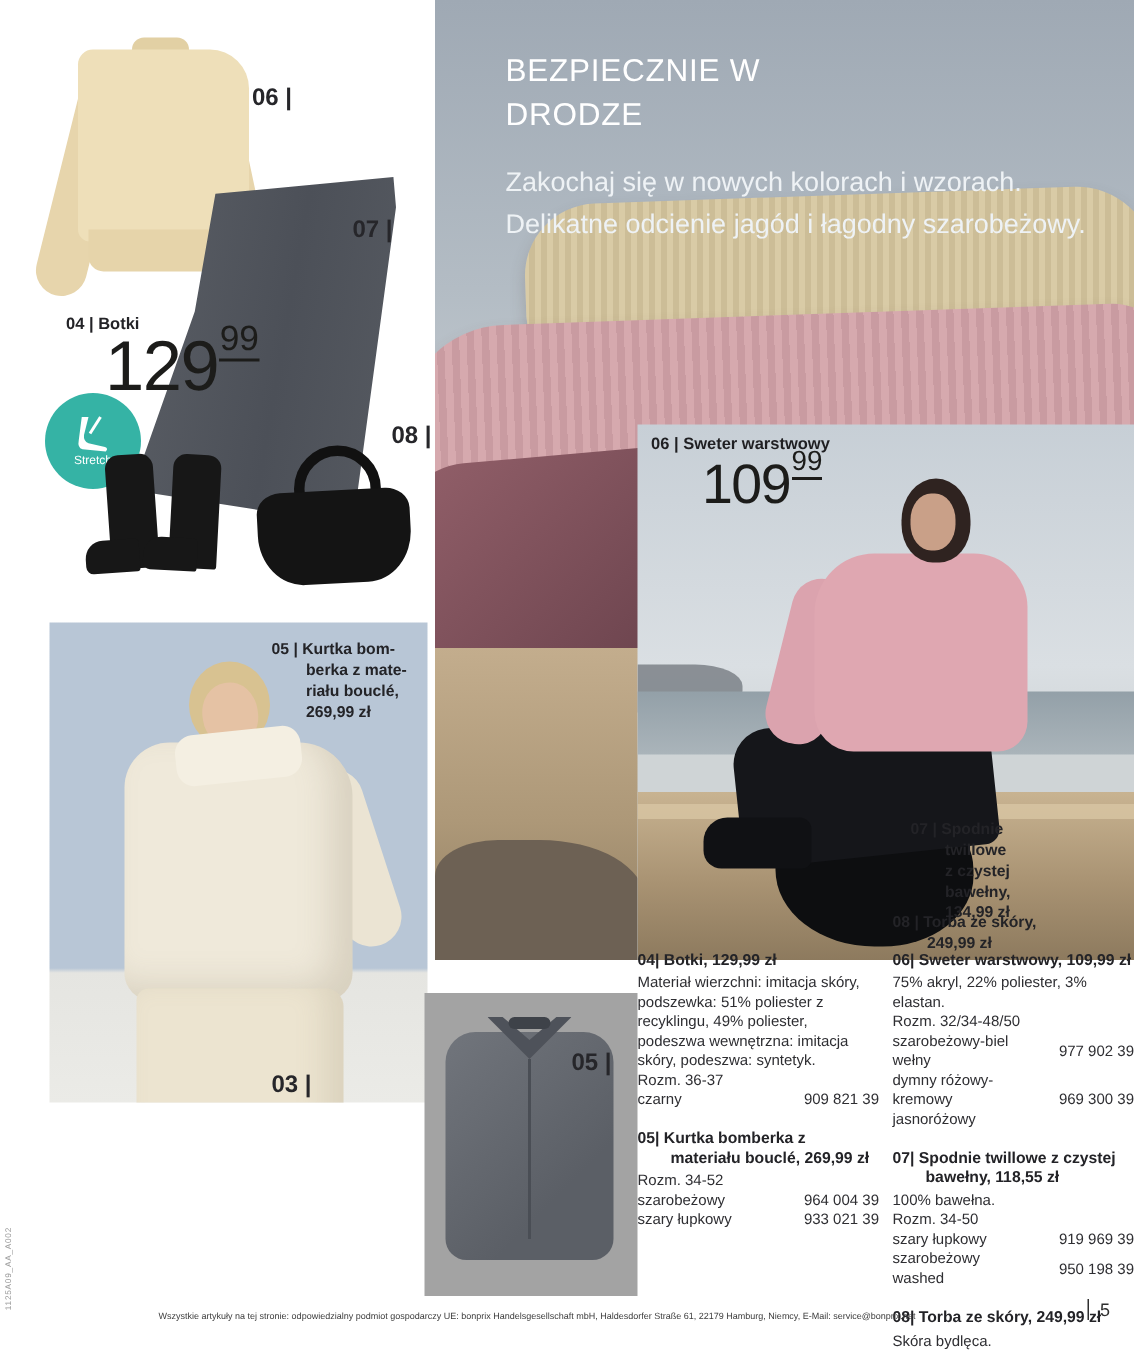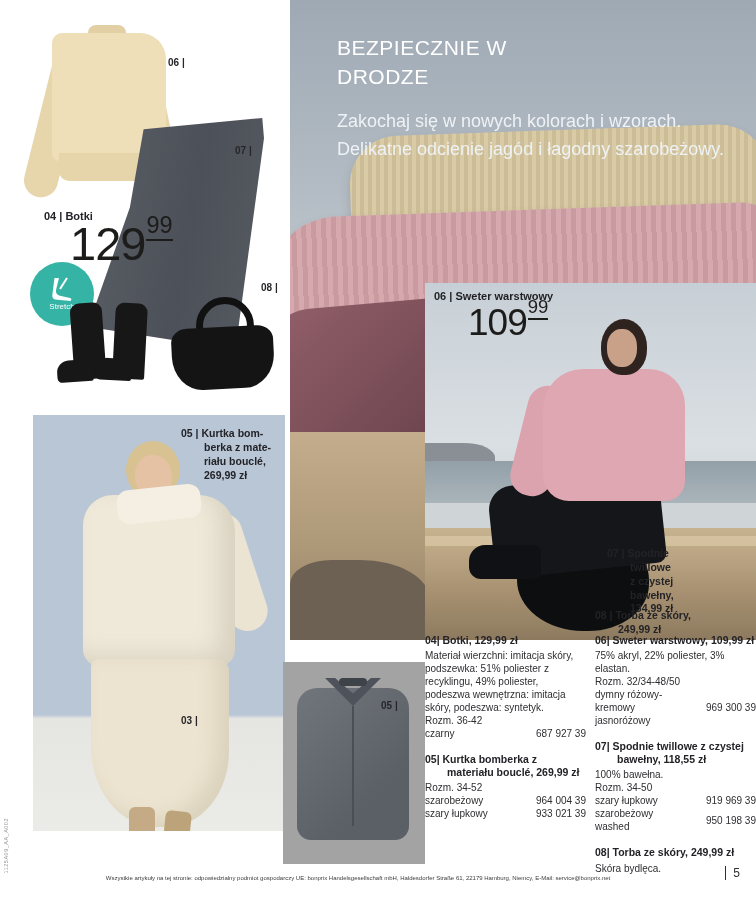--- a/index.html
+++ b/index.html
@@ -4,21 +4,21 @@
 <style>
   * { margin:0; padding:0; box-sizing:border-box; }
   body { background:#fff; font-family:"Liberation Sans", sans-serif; }
   .page { position:relative; width:756px; height:900px; background:#ffffff; overflow:hidden; }
 
   
   .side-code { position:absolute; left:3px; top:818px; writing-mode:vertical-rl; transform:rotate(180deg);
     font-size:5.5px; color:#999; letter-spacing:.5px; }
 
   
-  .marker { position:absolute; font-size:10px; font-weight:bold; color:#26262a; }
+  .marker { position:absolute; font-size:16px; font-weight:bold; color:#26262a; }
   .photo-tag { position:absolute; font-size:10.5px; font-weight:bold; color:#232327; line-height:1.32;
     white-space:pre-line; padding-left:23px; text-indent:-23px; }
 
   
   .big-price { color:#1c1c1a; font-weight:400; letter-spacing:-1px; line-height:1;margin-left:34px; }
   .big-price sup { font-size:.5em; letter-spacing:0; position:relative; top:-.45em;
     border-bottom:2px solid #1c1c1a; padding-bottom:1px; margin-left:1px; }
 
   
   .flatlay { position:absolute; left:20px; top:15px; width:270px; height:375px; }
@@ -78,21 +78,21 @@
   .w-pants { left:66px; top:196px; width:172px; height:92px; background:#15161a; border-radius:24px 30px 10px 16px; transform:rotate(-6deg); }
   .w-boot { left:44px; top:262px; width:72px; height:34px; background:#101114; border-radius:16px 8px 6px 12px; }
   .w-bag { left:92px; top:246px; width:132px; height:102px; background:#0d0e10; border-radius:48% 50% 46% 50%; }
   .inset-label { position:absolute; left:9px; top:7px; }
   .inset-label .lbl { font-size:11px; font-weight:bold; color:#1f1f22; }
   .inset-price { font-size:37px; margin-top:2px; }
   .tag07 { left:182px; top:248px; width:96px;margin-top:16px; }
   .tag08 { left:170px; top:314px; width:156px;margin-top:12px; }
 
   
-  .studio { position:absolute; left:33px; top:415px; width:252px; height:416px; overflow:hidden;
+  .studio { position:absolute; left:33px; top:415px; width:252px; height:320px; overflow:hidden;
     background:linear-gradient(180deg,#b8c6d6 0%,#b8c6d6 72%,#e5e5e1 73%,#ebebe7 100%); }
   .studio > div { position:absolute; }
   .m-hair { left:93px; top:26px; width:54px; height:58px; background:#d8c291; border-radius:50%; }
   .m-face { left:102px; top:40px; width:37px; height:43px; background:#e5c2a4; border-radius:48%; transform:rotate(-8deg); }
   .m-collar { left:84px; top:72px; width:84px; height:34px; background:#f4efe2; border-radius:12px; transform:rotate(-6deg); }
   .m-armR { left:182px; top:96px; width:40px; height:122px; background:#ebe4d3; border-radius:20px; transform:rotate(-18deg); }
   .m-coat { left:50px; top:80px; width:152px; height:172px; background:#efe9da; border-radius:30px 36px 18px 18px;
     box-shadow:inset -14px -10px 22px rgba(150,140,115,.25); }
   .m-skirt { left:58px; top:244px; width:138px; height:168px; background:#ece4d0; border-radius:8px 12px 45% 48%;
     box-shadow:inset -12px -8px 20px rgba(150,140,115,.2); }
@@ -216,24 +216,24 @@
     <div class="j-neck"></div>
     <div class="j-seam"></div>
     <span class="marker m05j">05 |</span>
   </section>
 
   <section class="details">
     <div class="col">
       <article class="product">
         <h3 class="p-title">04| Botki, 129,99 zł</h3>
         <p class="p-desc">Materiał wierzchni: imitacja skóry, podszewka: 51% poliester z recyklingu, 49% poliester, podeszwa wewnętrzna: imitacja skóry, podeszwa: syntetyk.</p>
-        <p class="p-size">Rozm. 36-42</p>
+        <p class="p-size">Rozm. 36-37</p>
         <div class="variant">
           <span class="v-name">czarny</span>
-          <span class="v-sku">687 927 39</span>
+          <span class="v-sku">909 821 39</span>
         </div>
       </article>
       <article class="product">
         <h3 class="p-title">05| Kurtka bomberka z materiału bouclé, 269,99 zł</h3>
         <p class="p-size">Rozm. 34-52</p>
         <div class="variant">
           <span class="v-name">szarobeżowy</span>
           <span class="v-sku">964 004 39</span>
         </div>
         <div class="variant">
@@ -241,20 +241,24 @@
           <span class="v-sku">933 021 39</span>
         </div>
       </article>
     </div>
     <div class="col">
       <article class="product">
         <h3 class="p-title">06| Sweter warstwowy, 109,99 zł</h3>
         <p class="p-desc">75% akryl, 22% poliester, 3% elastan.</p>
         <p class="p-size">Rozm. 32/34-48/50</p>
         <div class="variant">
+          <span class="v-name">szarobeżowy-biel wełny</span>
+          <span class="v-sku">977 902 39</span>
+        </div>
+        <div class="variant">
           <span class="v-name">dymny różowy-kremowy jasnoróżowy</span>
           <span class="v-sku">969 300 39</span>
         </div>
       </article>
       <article class="product">
         <h3 class="p-title">07| Spodnie twillowe z czystej bawełny, 118,55 zł</h3>
         <p class="p-desc">100% bawełna.</p>
         <p class="p-size">Rozm. 34-50</p>
         <div class="variant">
           <span class="v-name">szary łupkowy</span>

